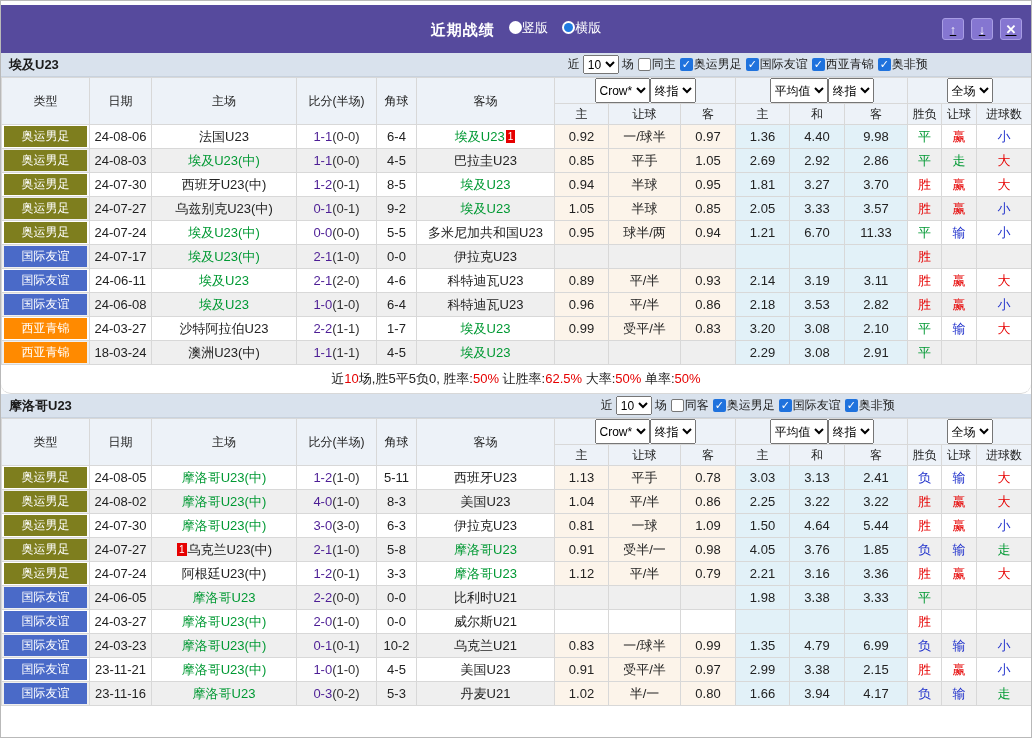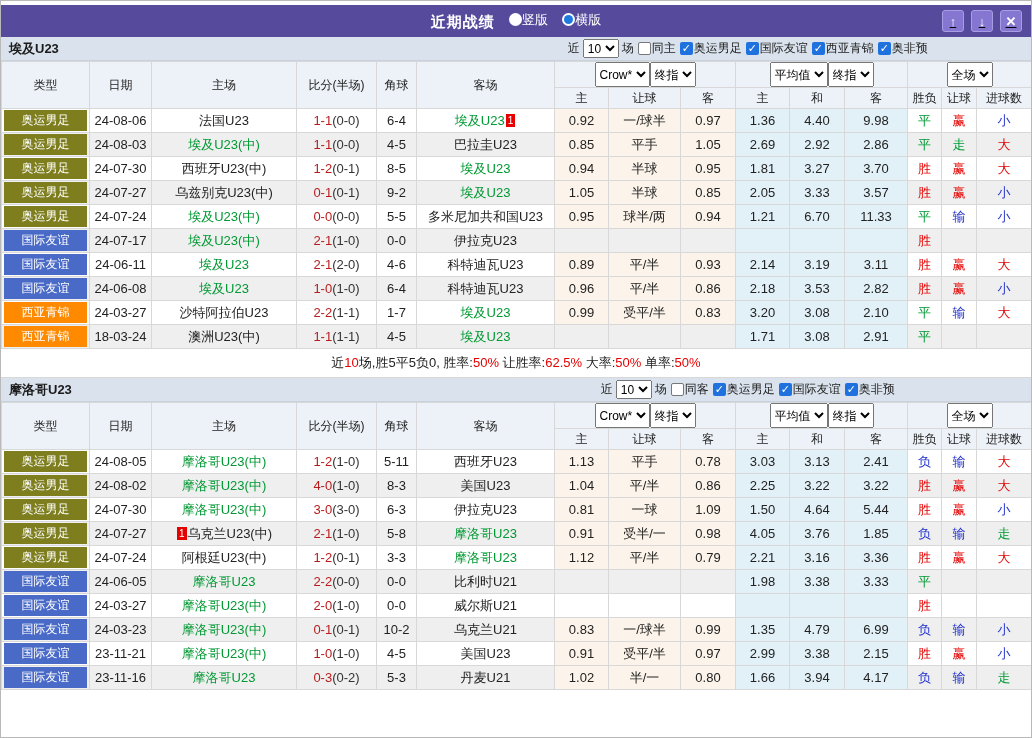--- a/index.html
+++ b/index.html
@@ -1,21 +1,21 @@
 <!DOCTYPE html>
 <html><head>
 <meta charset="utf-8">
 <style>
   * { box-sizing: border-box; }
   html,body { margin:0; padding:0; background:#fff; font-family:"Liberation Sans","DejaVu Sans",sans-serif; }
   .page { width:1032px; height:738px; border:1px solid #b9b9b9; background:#fff; overflow:hidden; }
   .top-strip { height:4px; background:#fdfdfd; }
 
   
-  .titlebar { height:32px; background:#564a9d; position:relative; display:flex; align-items:center;text-decoration:underline; }
+  .titlebar { height:48px; background:#564a9d; position:relative; display:flex; align-items:center;text-decoration:underline; }
   .title-center { position:absolute; left:0; right:0; text-align:center; color:#fff; font-size:15px; }
   .title-center .ttl { font-weight:bold; letter-spacing:1px; }
   .radio-lbl { font-size:13px; font-weight:normal; margin-left:10px; display:inline-flex; align-items:center; }
   .radio { width:13px; height:13px; border-radius:50%; background:#fff; display:inline-block; position:relative; }
   .radio.checked i { position:absolute; left:2px; top:2px; right:2px; bottom:2px; background:#1f7ae0; border-radius:50%; }
   .tb-buttons { margin-left:auto; display:flex; gap:7px; padding-right:9px; position:relative; z-index:2; }
   .tb-btn { width:22px; height:22px; background:#8576d1; border:1px solid #a89de4; border-radius:3px; color:#fff; font-size:13px; font-weight:bold; line-height:19px; text-align:center; cursor:pointer; padding:0; }
 
   
   .sec-header { height:24px; background:#d9e2ed; position:relative; display:flex; align-items:center; border-bottom:1px solid #c8d2de; }
@@ -35,28 +35,28 @@
   thead select { font-size:12px; height:25px; }
   tbody td { height:24px; font-size:13px; color:#222; background:#fff; }
   tbody tr:nth-child(even) td:not(.hcap):not(.avg) { background:#efefef; }
   td.hcap { background:#fcf4ea; }
   td.avg { background:#e2f1f8; }
   .type-badge { display:block; margin:1px 2px; height:21px; line-height:21px; color:#fff; font-size:12px; }
   .type-olive { background:#7e7e1e; }
   .type-blue { background:#4a6ac8; }
   .type-orange { background:#ff8a00; }
   .green-team { color:#009933; }
-  .score { color:#b91c1c; }
+  .score { color:#4c1d95; }
   .half { color:#333; }
   .res-r { color:#e60000; }
   .res-g { color:#009933; }
   .res-b { color:#2233cc; }
   .badge1 { background:#e60000; color:#fff; font-size:10px; padding:0 2px; margin:0 1px; display:inline-block; line-height:13px; vertical-align:1px; }
 
-  .summary { height:29px; line-height:28px; text-align:center; font-size:13px; color:#222; border-bottom:1px solid #d8d8d8; background:#fff; }
+  .summary { height:29px; line-height:28px; text-align:center; font-size:13px; color:#222; border-bottom:1px solid #d8d8d8; background:#fff;border-radius:10px; }
   .sum-red { color:#e60000; }
 </style>
 </head>
 <body>
 
 <div class="page">
   <div class="top-strip"></div>
 
   <div class="titlebar">
     <div class="title-center">
@@ -329,21 +329,21 @@
               <span class="type-badge type-orange">西亚青锦</span>
             </td>
             <td>18-03-24</td>
             <td><span>澳洲U23(中)</span></td>
             <td><span class="score">1-1</span><span class="half">(1-1)</span></td>
             <td>4-5</td>
             <td><span class="green-team">埃及U23</span></td>
             <td></td>
             <td></td>
             <td></td>
-            <td class="avg">1.71</td>
+            <td class="avg">2.29</td>
             <td class="avg">3.08</td>
             <td class="avg">2.91</td>
             <td class="res-g">平</td>
             <td></td>
             <td></td>
           </tr>
         </tbody>
     </table>
     <div class="summary"><span>近</span><span class="sum-red">10</span><span>场,胜5平5负0, 胜率:</span><span class="sum-red">50%</span><span> 让胜率:</span><span class="sum-red">62.5%</span><span> 大率:</span><span class="sum-red">50%</span><span> 单率:</span><span class="sum-red">50%</span></div>
   </div>

